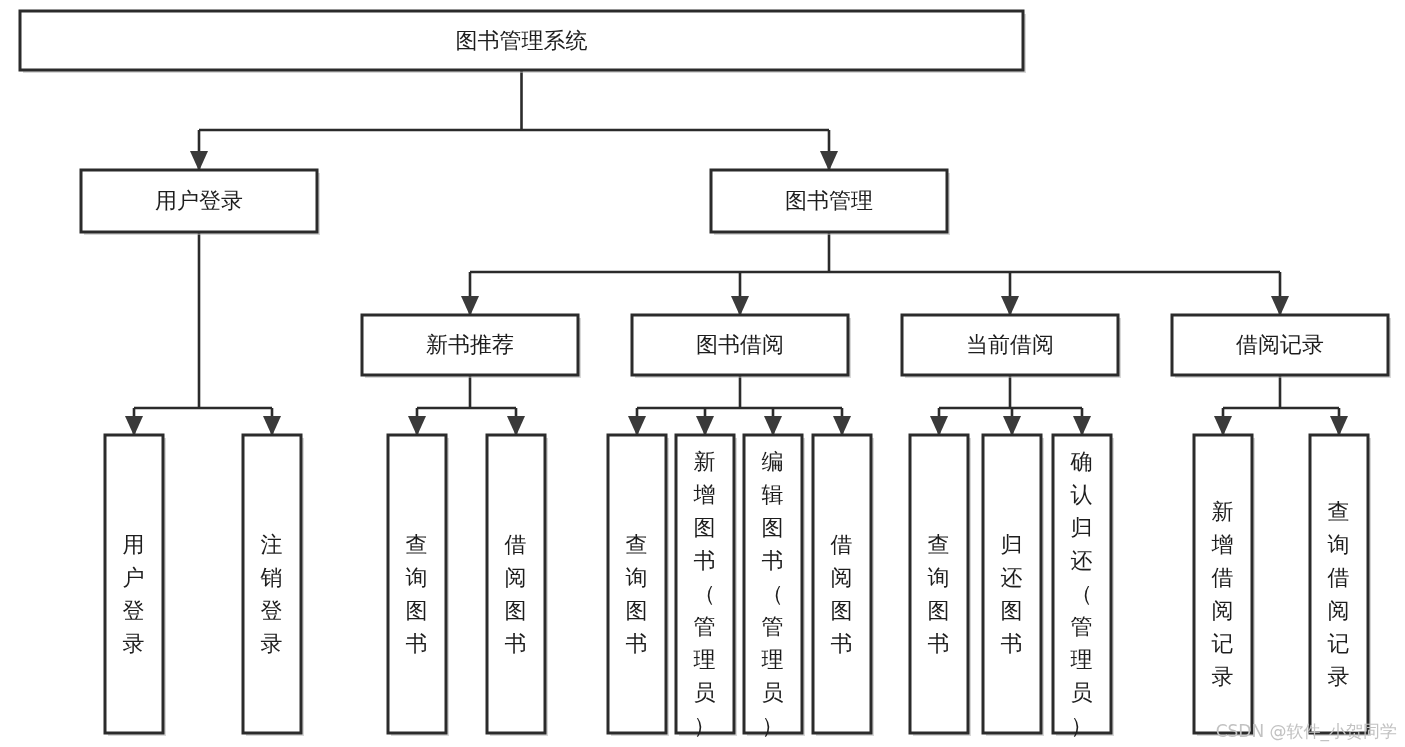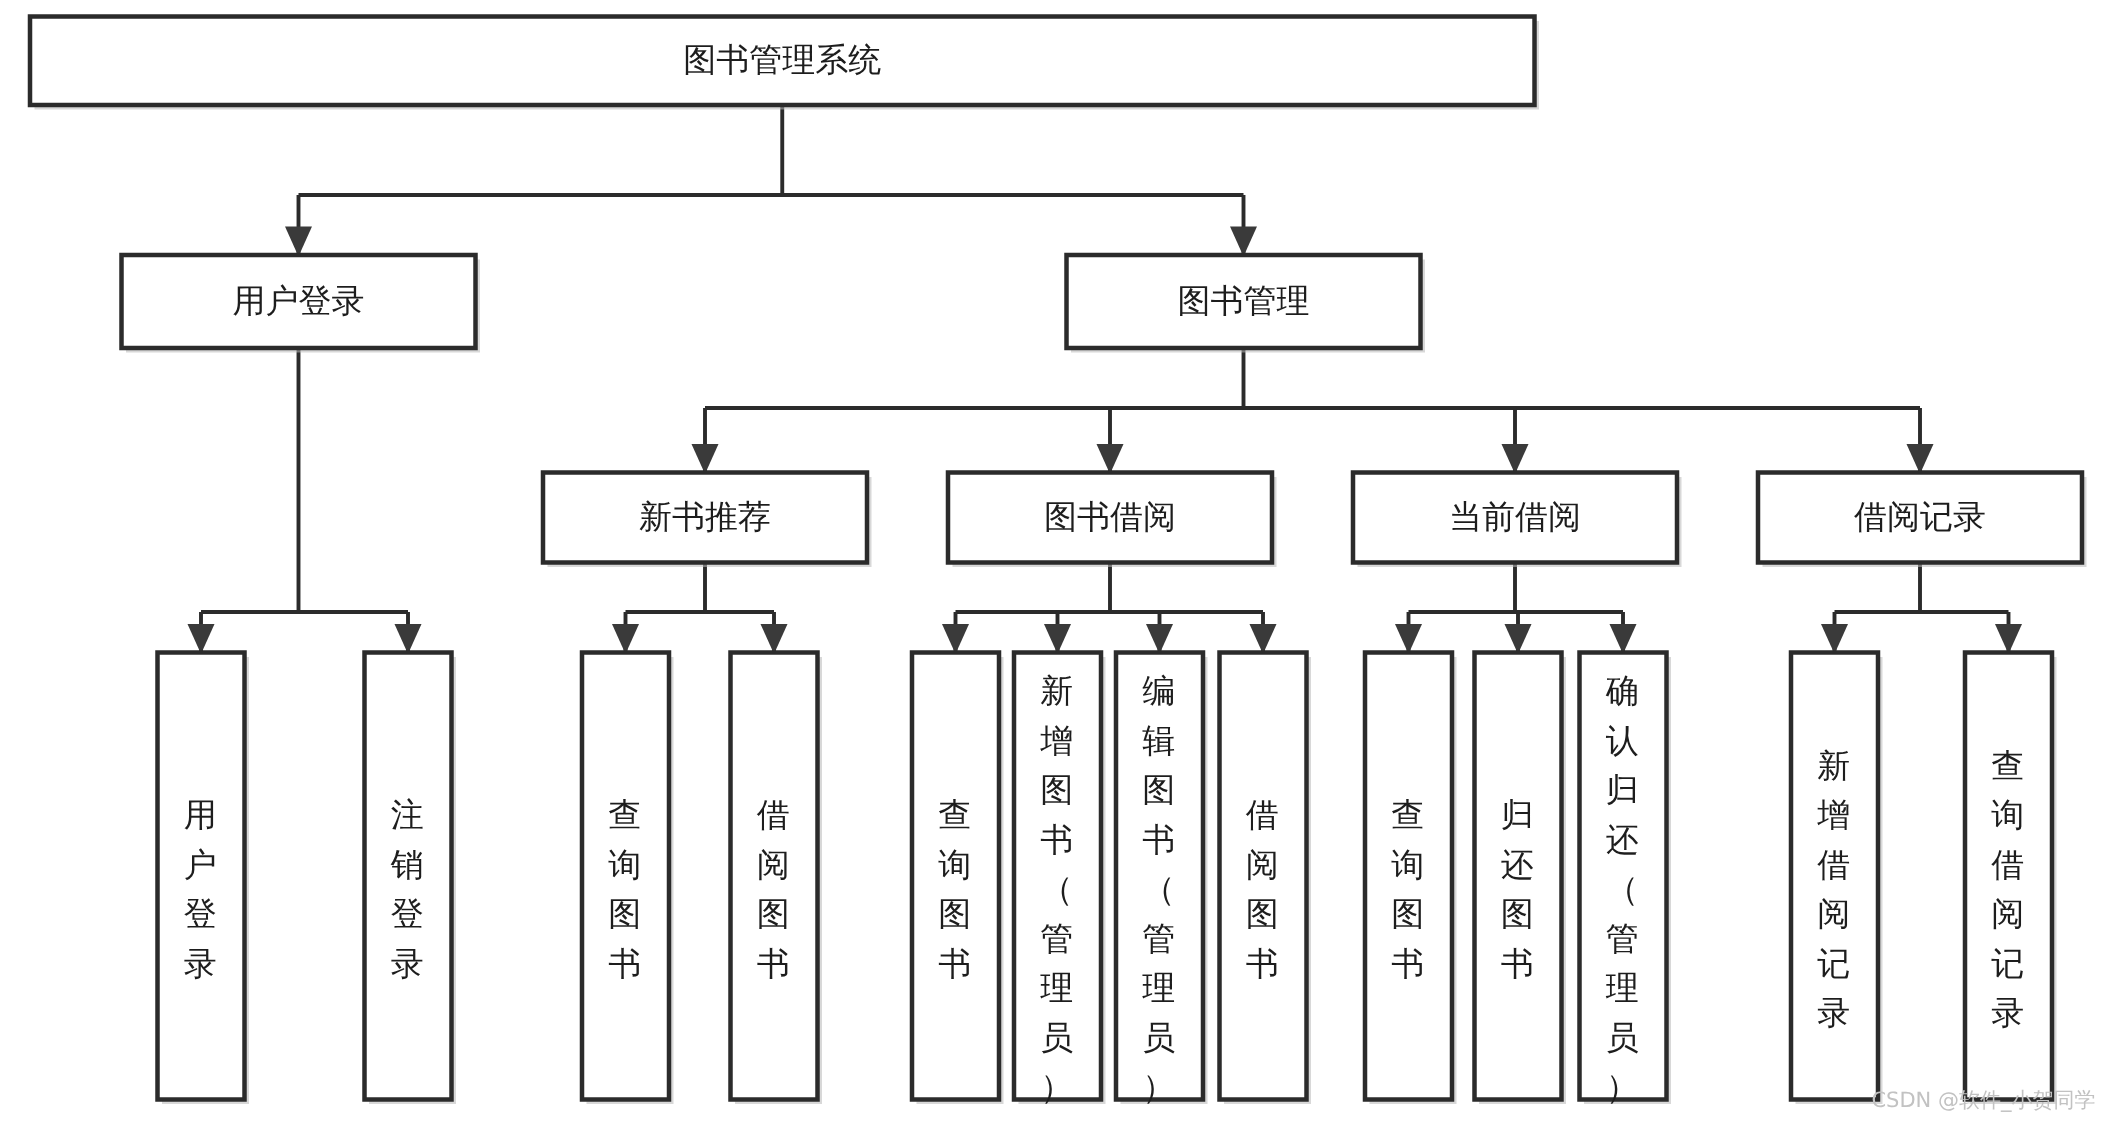--- a/index.html
+++ b/index.html
@@ -51,21 +51,21 @@
     fill: #1d1d1d;
     text-anchor: middle;
     writing-mode: vertical-rl;
     letter-spacing: 2px;
   }
   .watermark {
     position: absolute;
     right: 8px;
     bottom: 4px;
     font-family: "DejaVu Sans", "Liberation Sans", sans-serif;
-    font-size: 14px;
+    font-size: 17px;
     color: #c2c2c2;
     white-space: nowrap;
     pointer-events: none;
   }
 </style>
 </head>
 <body>
 
 <div id="diagram-root">
   <svg id="diagram-svg" width="1405" height="747" viewBox="0 0 1405 747" xmlns="http://www.w3.org/2000/svg">

